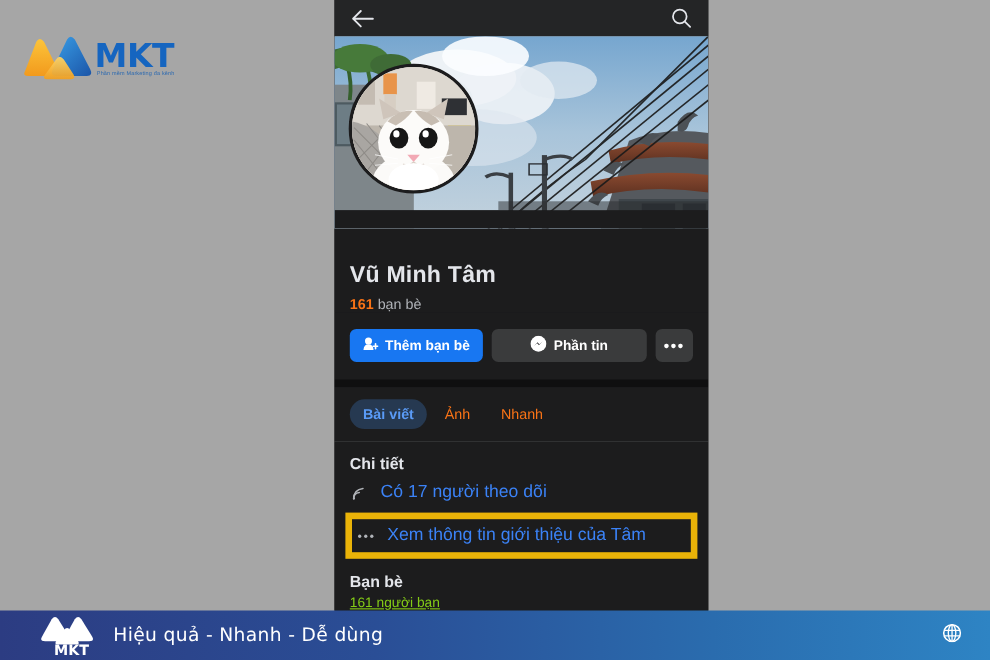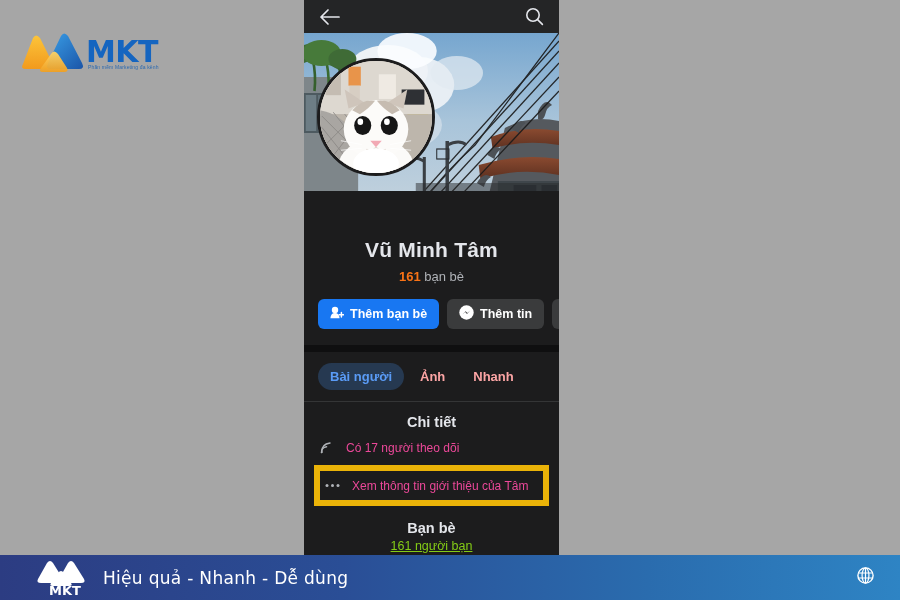--- a/index.html
+++ b/index.html
@@ -23,22 +23,22 @@
     font-family:"DejaVu Sans", sans-serif;
   }
   .mkt-tag {
     position:absolute; left:70px; top:36px;
     font-size:5px; letter-spacing:0.15px; color:#2d6ab0;
     white-space:nowrap;
   }
 
   
   .phone {
-    position:absolute; left:304px; top:0; width:255px; height:560px;
-    background:#1c1c1d; overflow:hidden;text-align:center;
+    position:absolute; left:304px; top:0; width:340px; height:560px;
+    background:#1c1c1d; overflow:hidden;
   }
 
   
   .appbar {
     position:relative; height:33px; background:#242526;
     display:flex; align-items:center; justify-content:space-between;
     padding:0 14px;
   }
   .icon-btn { width:22px; height:22px; display:flex; align-items:center; justify-content:center; }
   .icon-btn svg { display:block; }
@@ -73,29 +73,29 @@
   }
   .btn-primary { background:#1877f2; flex:0 0 auto; }
   .btn-secondary { background:#3a3b3c; flex:1 1 auto; }
   .btn-more { background:#3a3b3c; width:34px; padding:0; flex:0 0 auto; letter-spacing:1.5px; font-size:14px; }
 
   .divider-thick { height:7px; background:#0f0f10; }
   .divider-line { height:1px; background:#343536; }
 
   
   .tabs { display:flex; align-items:center; gap:4px; padding:11px 14px 11px 14px; background:#1c1c1d; }
-  .tab { font-size:13px; color:#fca5a5; padding:6px 12px; border-radius:16px; white-space:nowrap;font-weight:bold; }
+  .tab { font-size:13px; color:#f97316; padding:6px 12px; border-radius:16px; white-space:nowrap; }
   .tab.active { background:#263951; color:#5a9bf6; font-weight:bold; }
 
   
   .section { background:#1c1c1d; padding:12px 14px 2px 14px; }
   .section-title { font-size:14.5px; font-weight:bold; color:#e4e6eb; }
   .row { display:flex; align-items:center; gap:11px; padding:9px 0 2px 0; }
   .row-icon { width:17px; height:17px; flex:0 0 17px; display:flex; align-items:center; justify-content:center; }
-  .row-text { font-size:12px; color:#ec4899; }
+  .row-text { font-size:16px; color:#3b82f6; }
 
   .highlight-row {
     position:relative; margin:7px -4px 0 -4px; padding:6px 4px;
     border:6px solid #eab308;
   }
   .highlight-row .row { padding:0; }
 
   .friends-block { background:#1c1c1d; padding:12px 14px 0 14px; }
   .friends-title { font-size:14.5px; font-weight:bold; color:#e4e6eb; }
   .friends-sub { margin-top:3px; font-size:12.5px; color:#84cc16;text-decoration:underline; }
@@ -303,29 +303,29 @@
       </span>
       <span>Thêm bạn bè</span>
     </div>
     <div class="btn btn-secondary">
       <span>
         <svg width="15" height="15" viewBox="0 0 15 15">
             <circle cx="7.5" cy="7.5" r="7.2" fill="#ffffff"></circle>
             <path d="M3.4 9.6 L6.6 6.2 L8.4 8 L11.2 5.4 L8 8.9 L6.2 7.1 Z" fill="#3a3b3c"></path>
           </svg>
       </span>
-      <span>Thêm tin</span>
+      <span>Phần tin</span>
     </div>
     <div class="btn btn-more">•••</div>
   </div>
 
   <div class="divider-thick"></div>
 
   <div class="tabs">
-    <div class="tab active">Bài người</div>
+    <div class="tab active">Bài viết</div>
     <div class="tab">Ảnh</div>
     <div class="tab">Nhanh</div>
   </div>
 
   <div class="divider-line"></div>
 
   <div class="section">
     <div class="section-title">Chi tiết</div>
 
     <div class="row">

